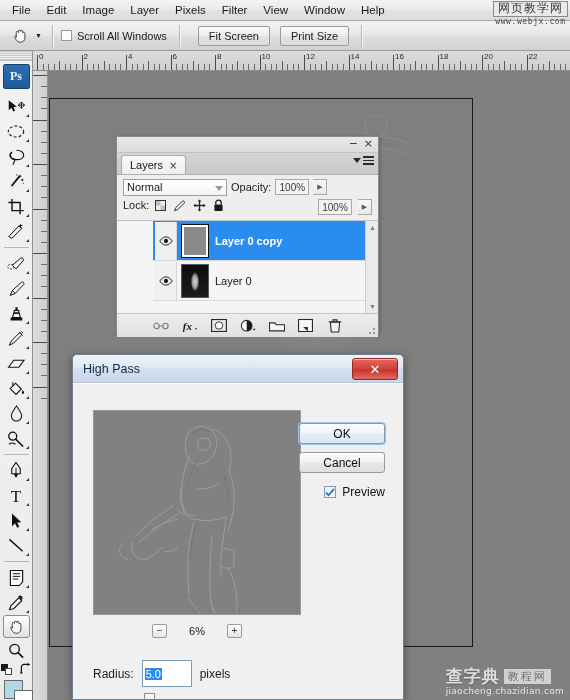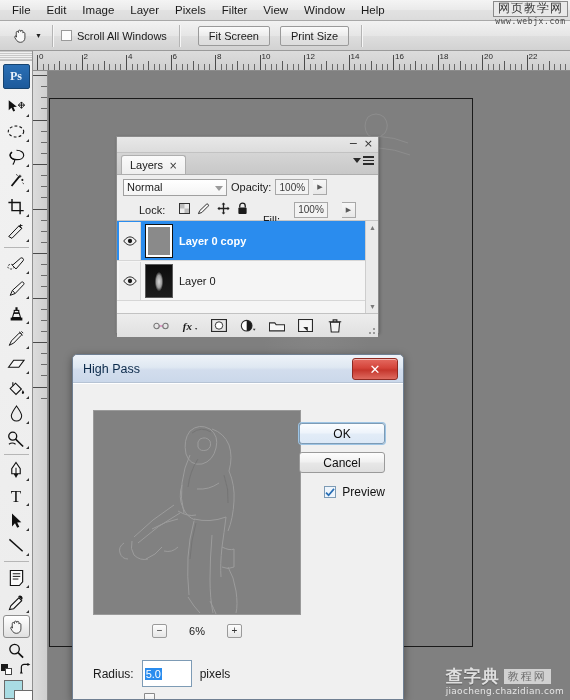--- a/index.html
+++ b/index.html
@@ -325,40 +325,41 @@
   .spin {
     width: 14px; height: 16px;
     border: 1px solid #a8a8a8; border-left: none;
     background: linear-gradient(to bottom,#f7f7f7,#e8e8e8);
     display:flex; align-items:center; justify-content:center;
     font-size: 7px; color: #5a5a5a;
     box-sizing: border-box;
   }
   .panel-row2 {
     height: 22px;
-    display: flex; align-items: center;
-    padding: 0 22px; gap: 14px;
+    display: flex; align-items: flex-start;
+    padding: 0 6px; gap: 6px;
     background: #eeeeee;
     border-bottom: 1px solid #c6c6c6;
     box-sizing: border-box;
   }
   .lock-icons { display:flex; align-items:center; gap:7px; }
 
   .layers-list {
     position: relative;
     height: 92px;
     background: #f5f5f5;
     overflow: hidden;
   }
   .layer-row {
     display: flex; align-items: center;
     height: 40px;
     border-bottom: 1px solid #d6d6d6;
     padding-left: 2px;
     box-sizing: border-box;
+    margin-left: 36px;
   }
   .layer-row.active { background: #2a8cee; }
   .layer-row.active .layer-name { color: #ffffff; font-weight: bold; }
   .eye-cell {
     width: 22px; height: 38px;
     display: flex; align-items: center; justify-content: center;
     background: #f0f0f0;
     border-right: 1px solid #d6d6d6;
     box-sizing: border-box;
   }

